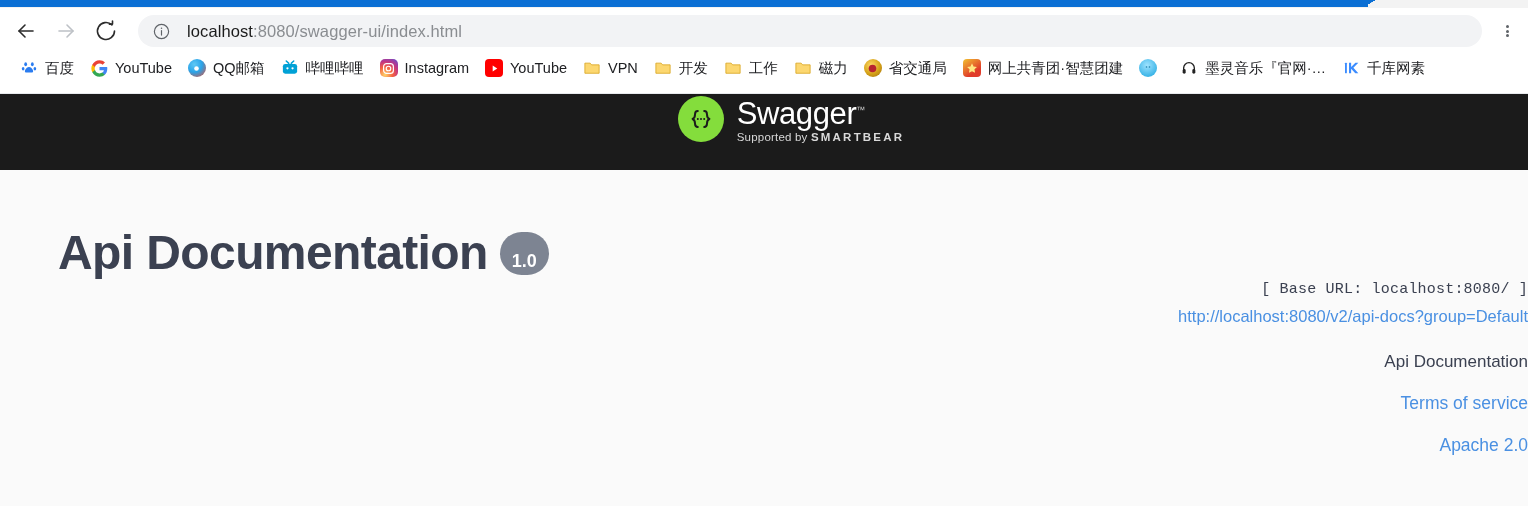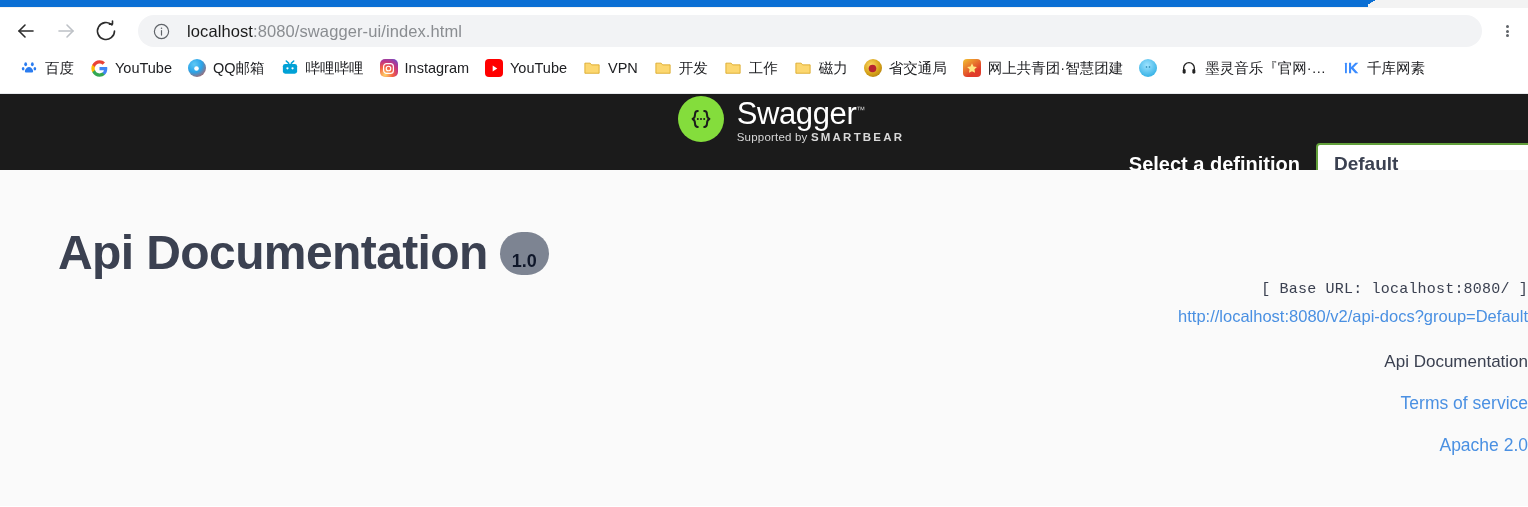--- a/index.html
+++ b/index.html
@@ -193,21 +193,21 @@
   #api-title {
     font-size: 48px;
     font-weight: 700;
     color: #3b4151;
     line-height: 50px;
     letter-spacing: -0.6px;
   }
   #version-badge {
     margin-left: 12px; margin-top: 4px;
     background: #7d8492;
-    color: #0f172a;
+    color: #ffffff;
     font-size: 18px; font-weight: 700;
     padding: 20px 12px 5px;
     border-radius: 57px;
     line-height: 18px;
     flex: 0 0 auto;
   }
   #base-url {
     margin-top: 3px;
     font-family: "Liberation Mono", monospace;
     font-size: 15px;
@@ -454,26 +454,20 @@
         <circle cx="16" cy="16" r="1.05" fill="#1b1b1b" stroke="none"></circle>
         <circle cx="19.4" cy="16" r="1.05" fill="#1b1b1b" stroke="none"></circle>
       </svg>
     </div>
     <div id="swagger-wordmark-block">
       <div id="swagger-wordmark"><span>Swagger</span><span id="swagger-tm">™</span></div>
       <div id="swagger-sub"><span>Supported by</span> <span class="brand">SMARTBEAR</span></div>
     </div>
   </div>
 
-  <div id="definition-area">
-    <span id="definition-label">Select a definition</span>
-    <div id="definition-select">
-      <span id="definition-select-value">Default</span>
-    </div>
-  </div>
 </div>
 
 <div id="page-body">
   <div id="title-row">
     <h1 id="api-title">Api Documentation</h1>
     <span id="version-badge">1.0</span>
   </div>
   <div id="base-url">[ Base URL: localhost:8080/ ]</div>
   <a id="docs-link" href="#">http://localhost:8080/v2/api-docs?group=Default</a>
   <div id="api-description">Api Documentation</div>

